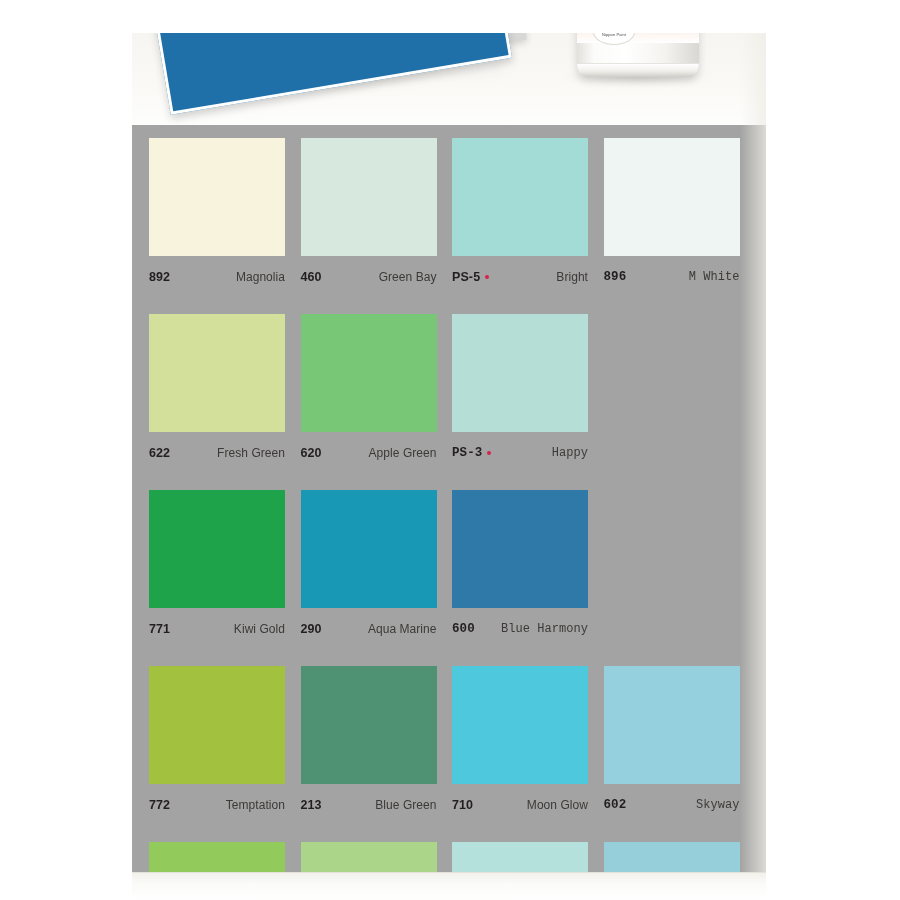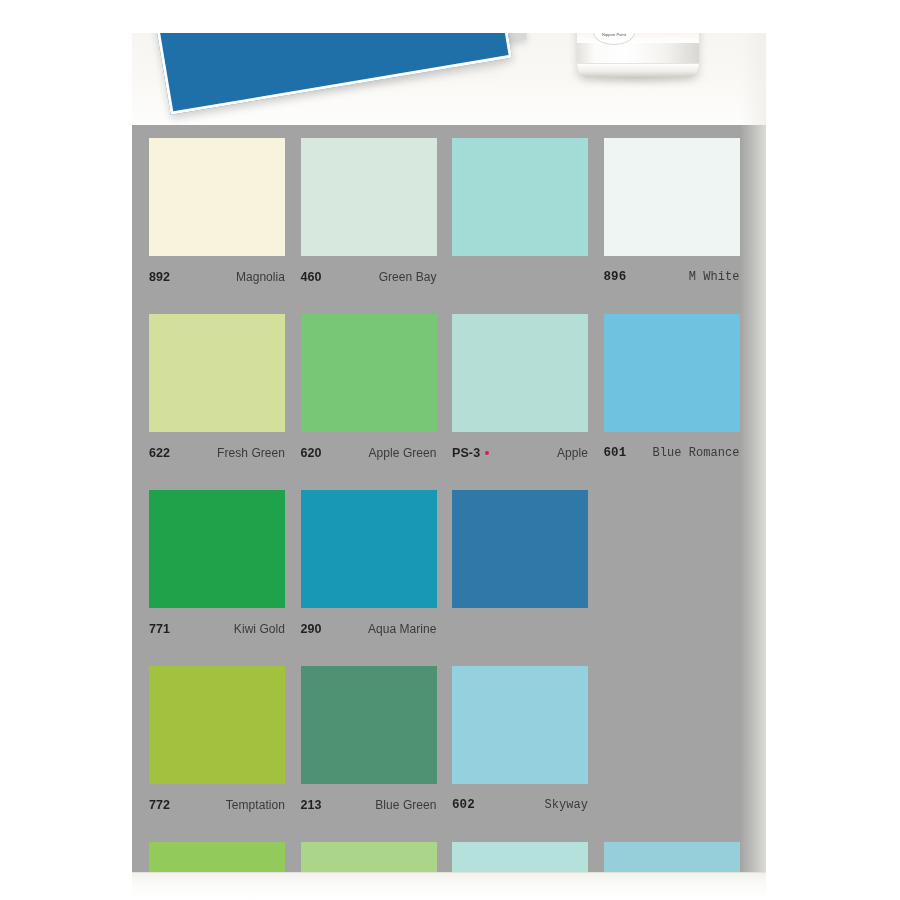--- a/index.html
+++ b/index.html
@@ -269,20 +269,27 @@
         <div class="swatch-chip" style="background: rgb(215, 232, 223);"></div>
         <div class="swatch-label">
           <span class="swatch-code">
               <span>460</span>
             </span>
           <span class="swatch-name">Green Bay</span>
         </div>
       </div>
       <div class="swatch-cell">
         <div class="swatch-chip" style="background: rgb(163, 220, 214);"></div>
+        <div class="swatch-label">
+          <span class="swatch-code">
+              <span>PS-5</span>
+              <i class="discont-dot"></i>
+            </span>
+          <span class="swatch-name">Bright</span>
+        </div>
       </div>
       <div class="swatch-cell">
         <div class="swatch-chip" style="background: rgb(238, 245, 243);"></div>
         <div class="swatch-label">
           <span class="swatch-code">
               <span>896</span>
             </span>
           <span class="swatch-name">M White</span>
         </div>
       </div>
@@ -307,30 +314,21 @@
           <span class="swatch-name">Apple Green</span>
         </div>
       </div>
       <div class="swatch-cell">
         <div class="swatch-chip" style="background: rgb(181, 222, 214);"></div>
         <div class="swatch-label">
           <span class="swatch-code">
               <span>PS-3</span>
               <i class="discont-dot"></i>
             </span>
-          <span class="swatch-name">Apple</span>
-        </div>
-      </div>
-      <div class="swatch-cell">
-        <div class="swatch-chip" style="background: rgb(111, 195, 224);"></div>
-        <div class="swatch-label">
-          <span class="swatch-code">
-              <span>601</span>
-            </span>
-          <span class="swatch-name">Blue Romance</span>
+          <span class="swatch-name">Happy</span>
         </div>
       </div>
     </div>
 
     <div class="swatch-row">
       <div class="swatch-cell">
         <div class="swatch-chip" style="background: rgb(31, 163, 74);"></div>
         <div class="swatch-label">
           <span class="swatch-code">
               <span>771</span>
@@ -342,40 +340,55 @@
         <div class="swatch-chip" style="background: rgb(24, 152, 181);"></div>
         <div class="swatch-label">
           <span class="swatch-code">
               <span>290</span>
             </span>
           <span class="swatch-name">Aqua Marine</span>
         </div>
       </div>
       <div class="swatch-cell">
         <div class="swatch-chip" style="background: rgb(46, 121, 168);"></div>
+        <div class="swatch-label">
+          <span class="swatch-code">
+              <span>600</span>
+            </span>
+          <span class="swatch-name">Blue Harmony</span>
+        </div>
       </div>
     </div>
 
     <div class="swatch-row">
       <div class="swatch-cell">
         <div class="swatch-chip" style="background: rgb(162, 194, 63);"></div>
         <div class="swatch-label">
           <span class="swatch-code">
               <span>772</span>
             </span>
           <span class="swatch-name">Temptation</span>
         </div>
       </div>
       <div class="swatch-cell">
         <div class="swatch-chip" style="background: rgb(78, 146, 115);"></div>
         <div class="swatch-label">
           <span class="swatch-code">
               <span>213</span>
             </span>
           <span class="swatch-name">Blue Green</span>
+        </div>
+      </div>
+      <div class="swatch-cell">
+        <div class="swatch-chip" style="background: rgb(78, 200, 221);"></div>
+        <div class="swatch-label">
+          <span class="swatch-code">
+              <span>710</span>
+            </span>
+          <span class="swatch-name">Moon Glow</span>
         </div>
       </div>
       <div class="swatch-cell">
         <div class="swatch-chip" style="background: rgb(149, 208, 222);"></div>
         <div class="swatch-label">
           <span class="swatch-code">
               <span>602</span>
             </span>
           <span class="swatch-name">Skyway</span>
         </div>

